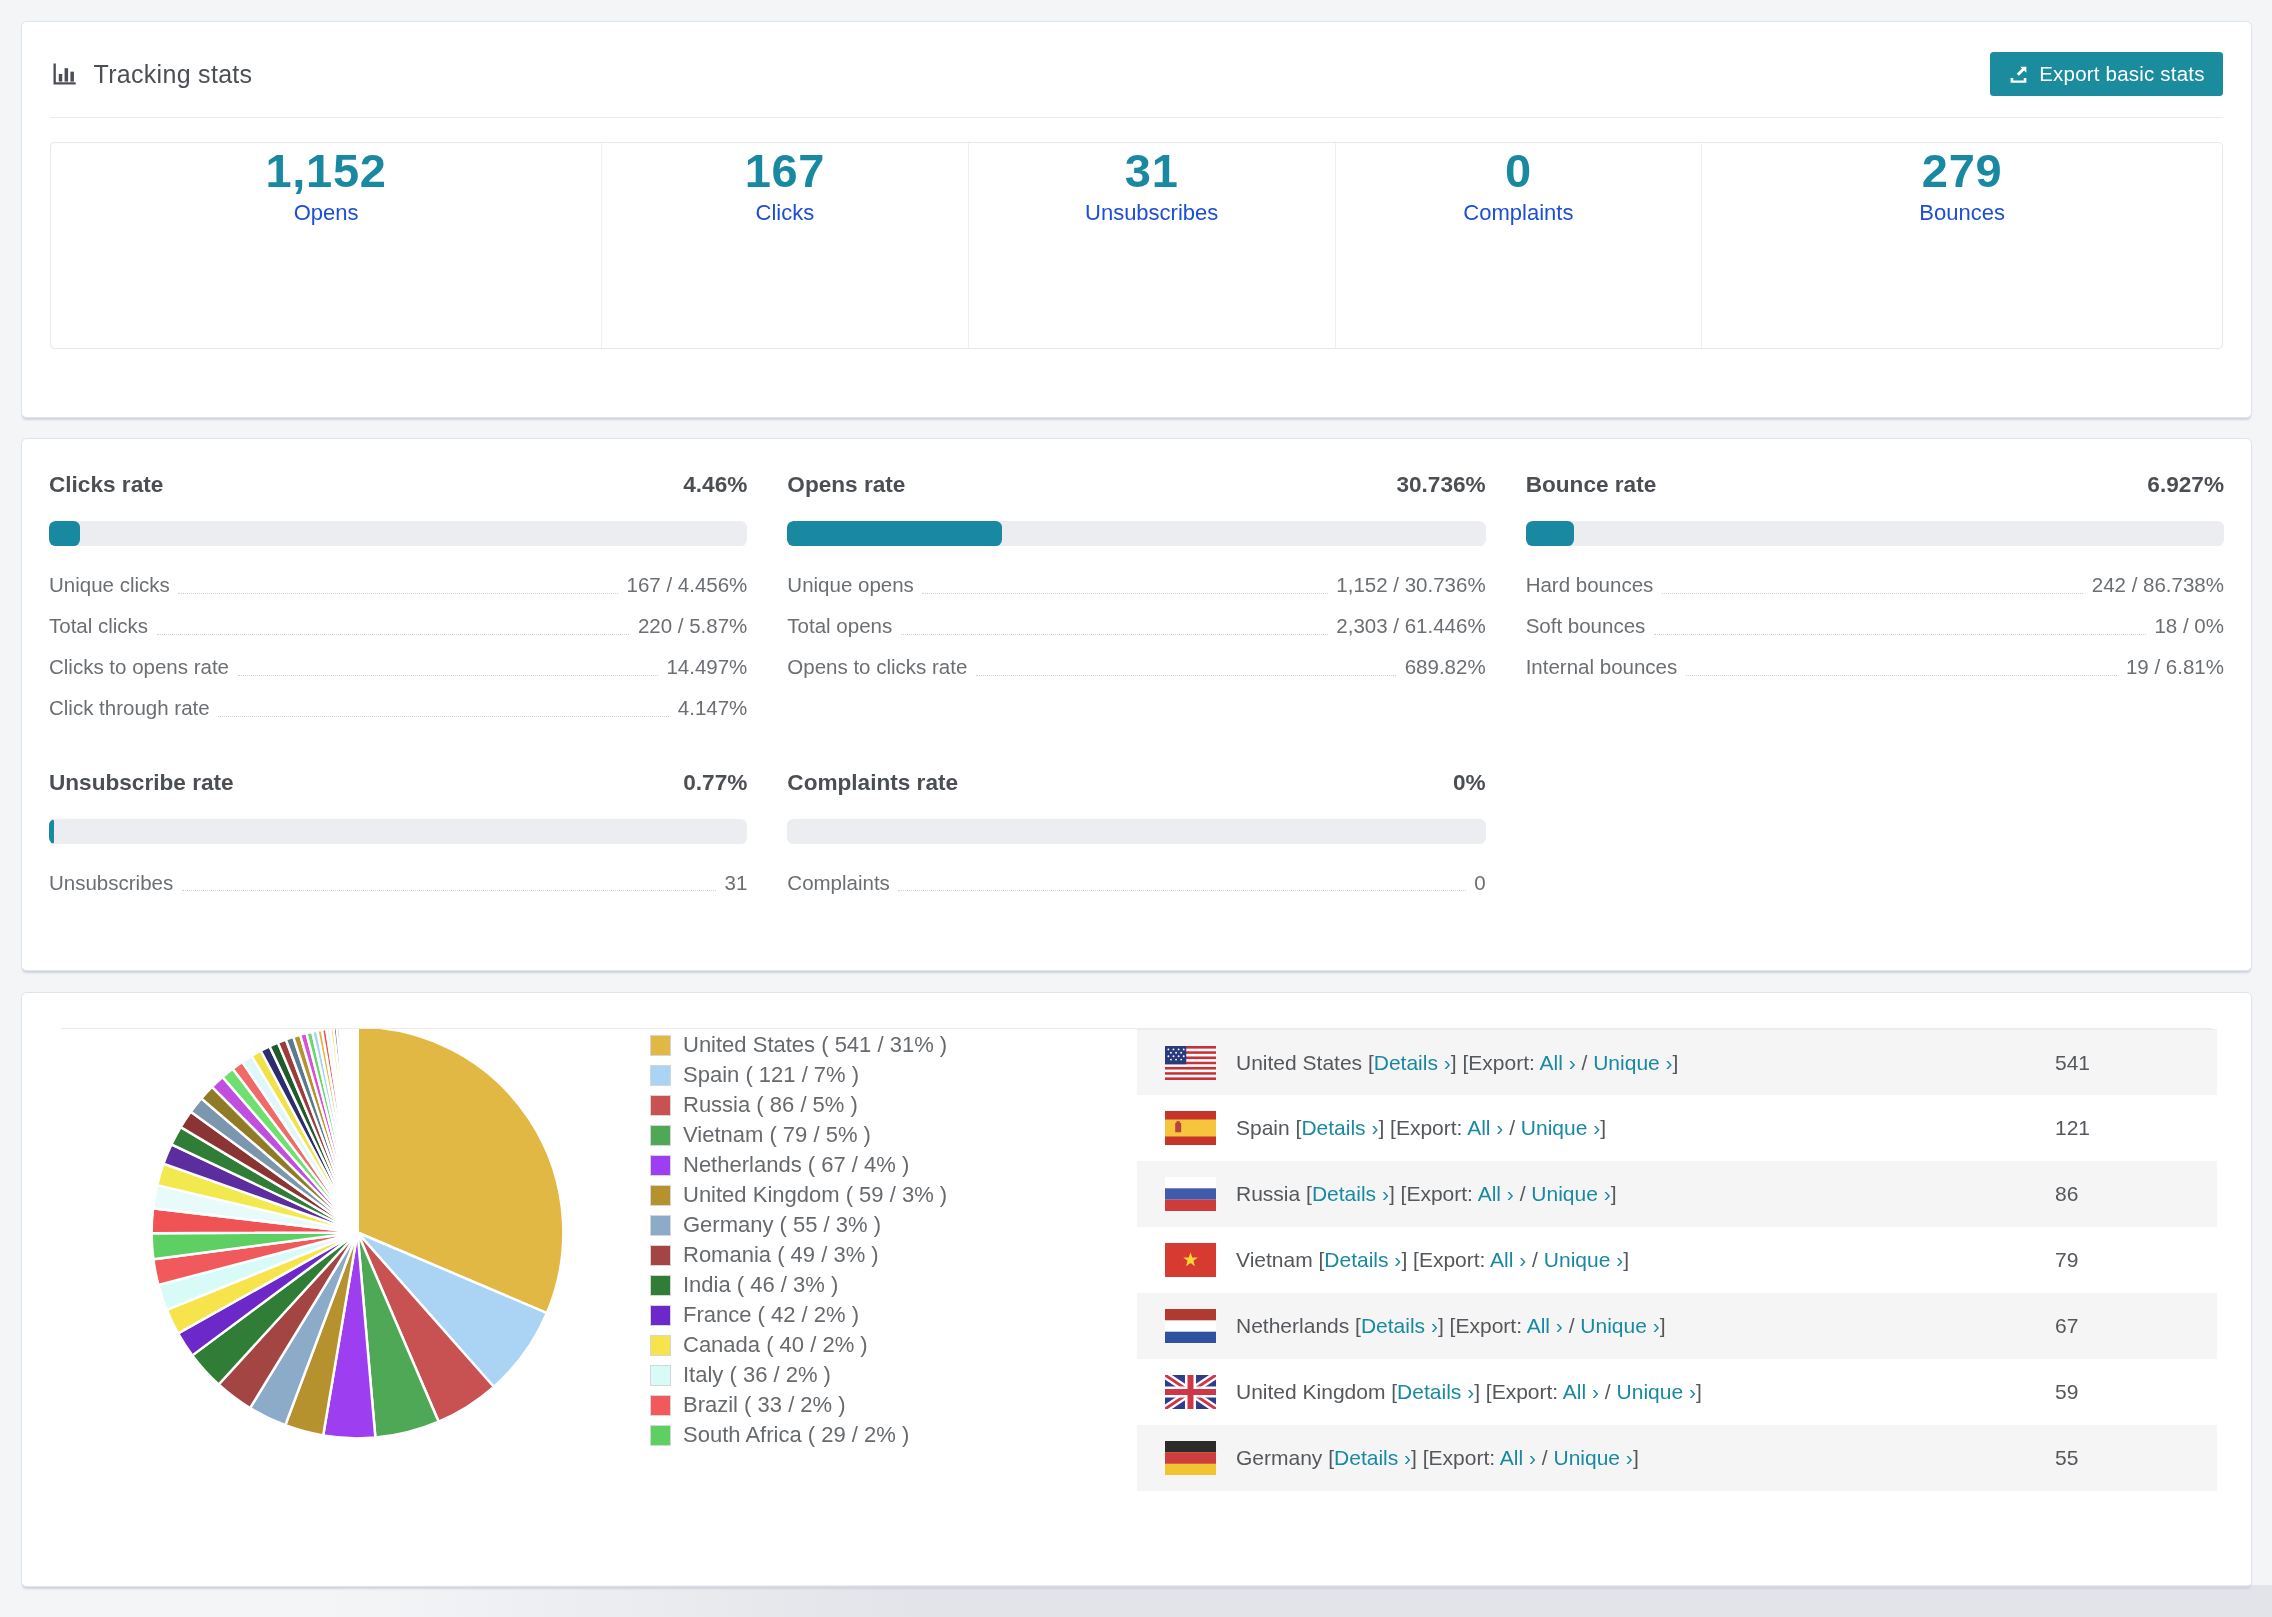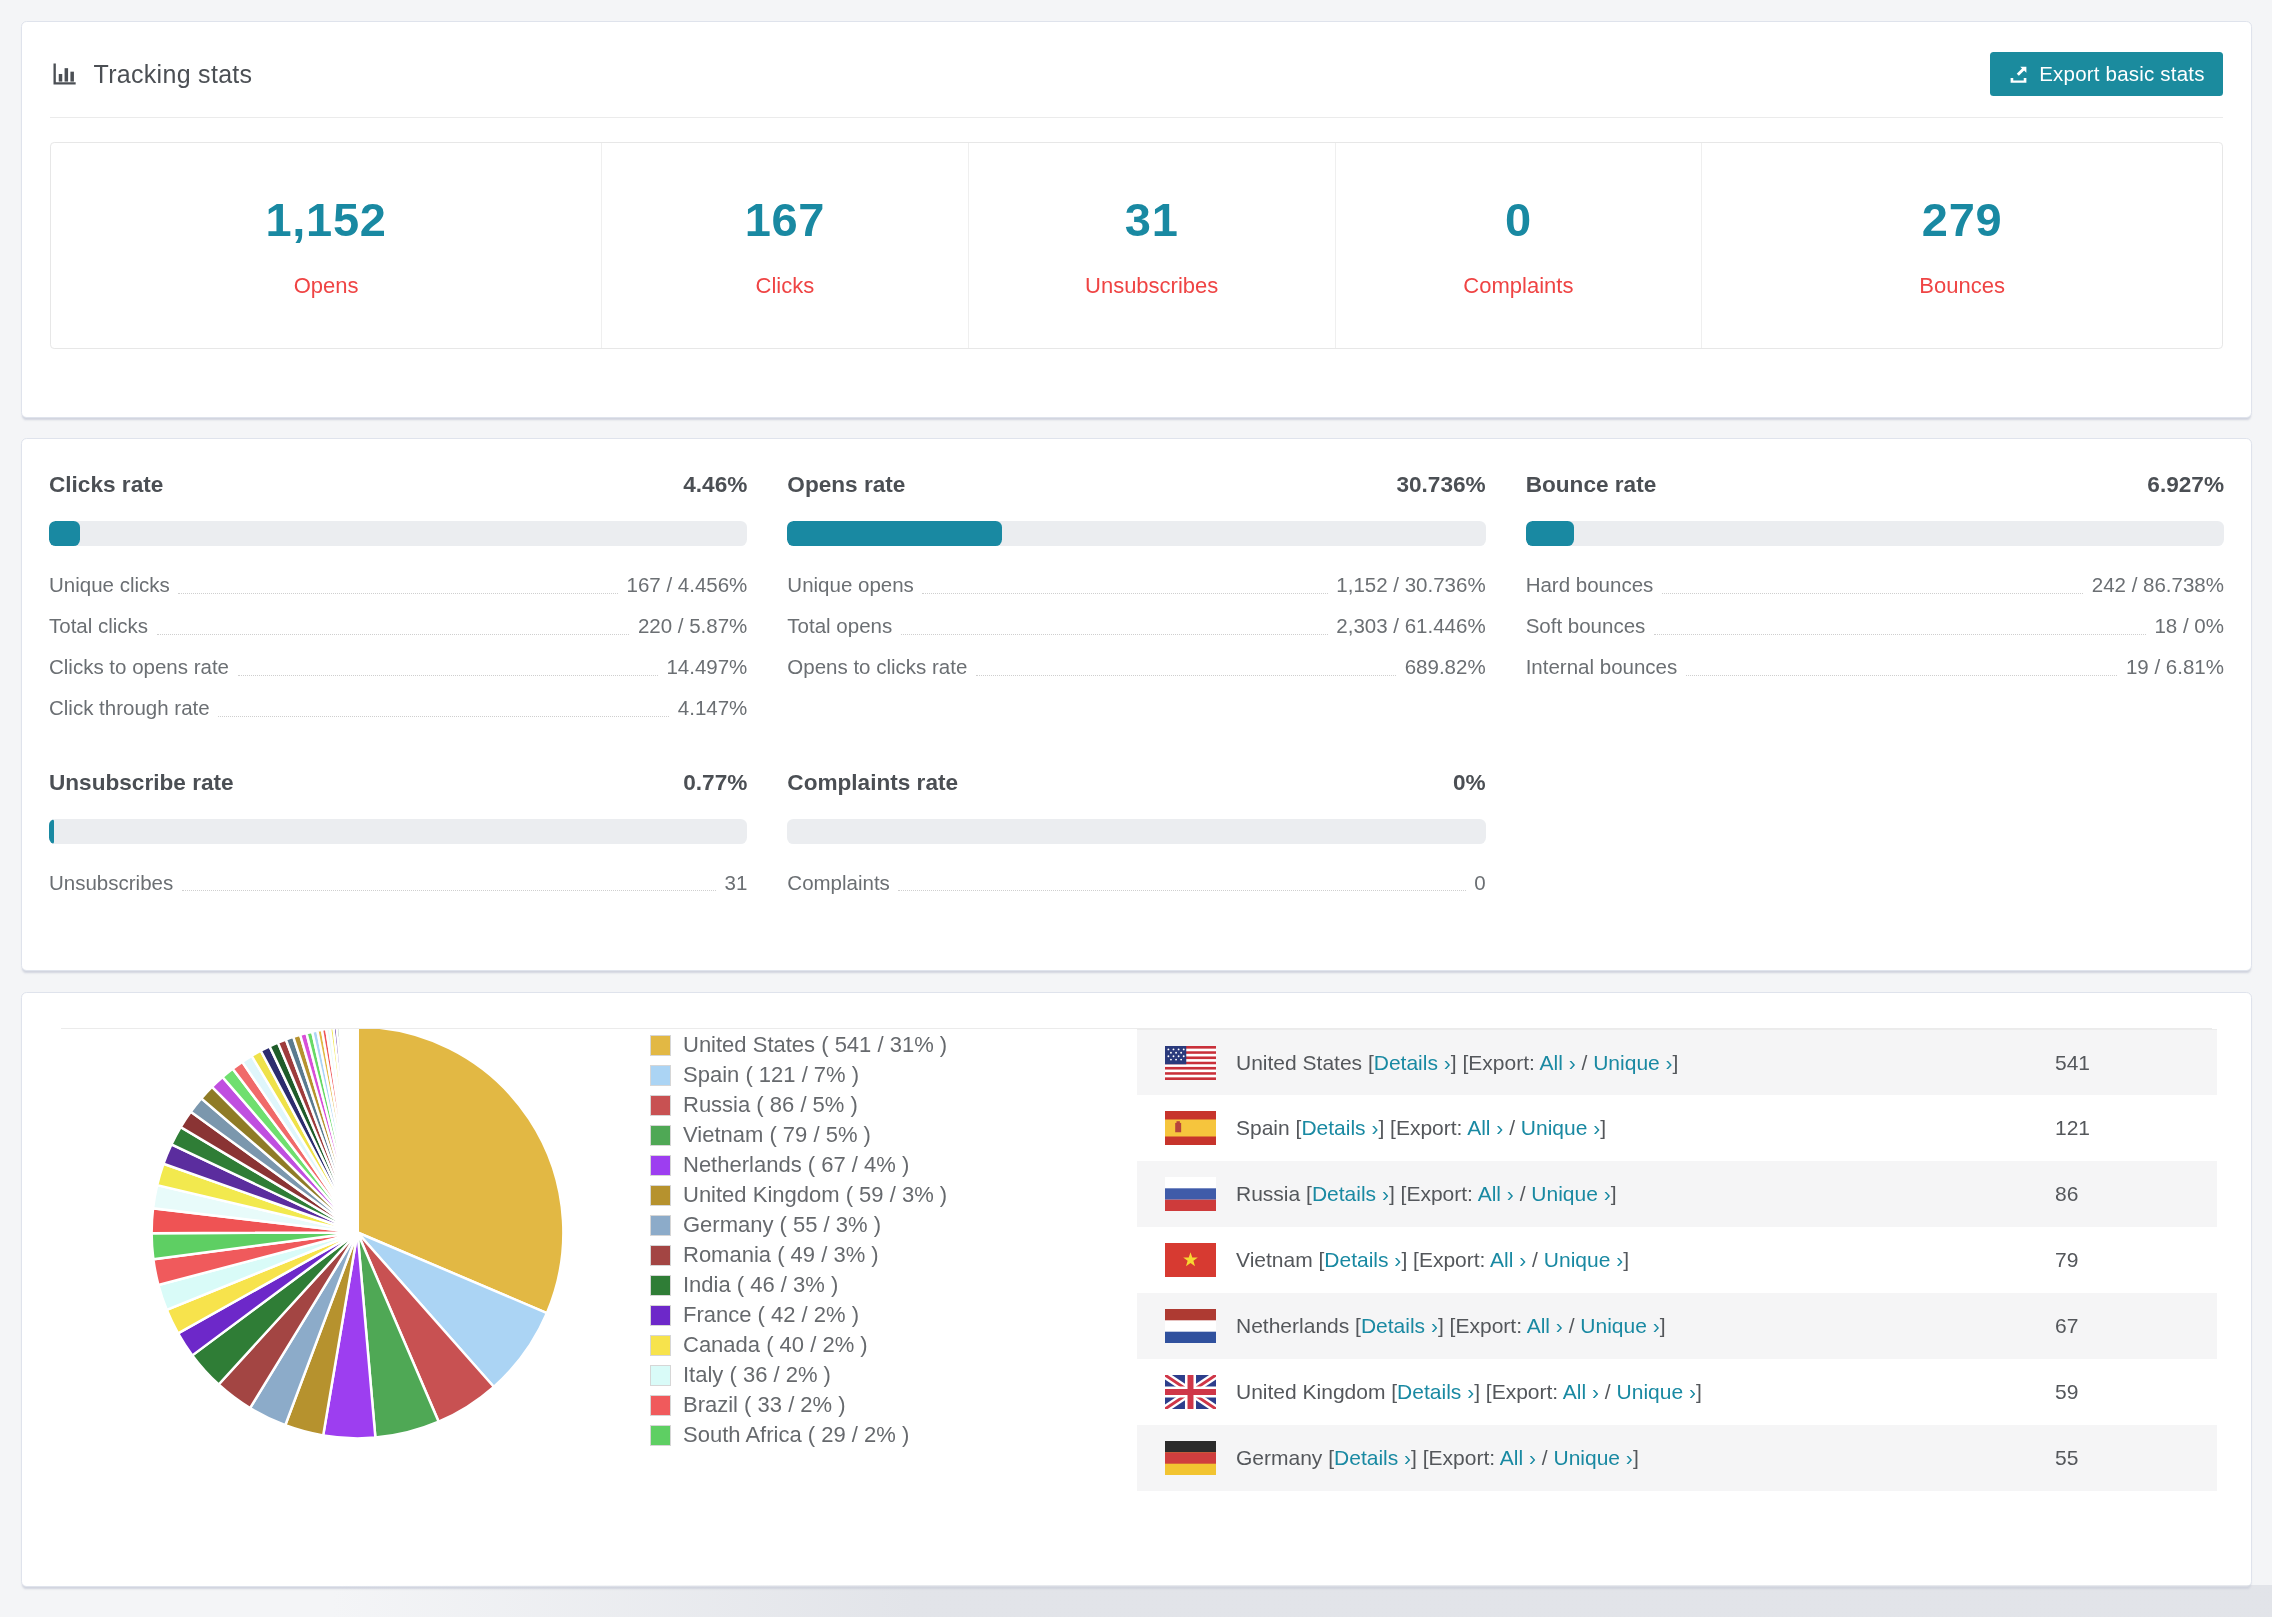--- a/index.html
+++ b/index.html
@@ -26,24 +26,24 @@
   .btn-export{
     display:flex;align-items:center;gap:10px;background:#1b8b9e;color:#fff;
     border:none;border-radius:3.5px;height:44px;padding:0 18.4px;font-size:20.5px;
     font-family:inherit;cursor:pointer;letter-spacing:0.2px;
   }
 
   .summary-box{
     margin:24px 28px 0;border:0.7px solid #e7e7e7;border-radius:4.2px;height:205px;
     display:grid;grid-template-columns:1.5fr 1fr 1fr 1fr 1.42fr;
   }
-  .sum-cell{display:flex;flex-direction:column;align-items:center;justify-content:center;border-left:0.7px solid #efefef;}
+  .sum-cell{display:flex;flex-direction:column;align-items:center;justify-content:flex-start;border-left:0.7px solid #efefef;}
   .sum-cell:first-child{border-left:none;}
   .sum-value{font-size:47px;font-weight:700;color:#1989a2;letter-spacing:0.7px;}
-  .sum-label{font-size:22px;color:#ef4444;margin-top:26px;}
+  .sum-label{font-size:22px;color:#1d4ed8;margin-top:2px;}
 
   .rates-grid{display:grid;grid-template-columns:1fr 1fr 1fr;column-gap:40px;}
   .rates-grid.bottom{margin-top:38px;}
   .rate-head{display:flex;justify-content:space-between;align-items:baseline;line-height:31px;}
   .rate-title,.rate-value{font-size:22.6px;font-weight:700;color:#4b4f54;}
   .bar{margin-top:21px;height:25.4px;background:#ebedf0;border-radius:6.4px;overflow:hidden;}
   .bar-fill{height:100%;background:#1989a2;border-radius:6.4px;}
   .rate-rows{margin-top:18.4px;}
   .rrow{display:flex;align-items:center;height:41px;font-size:20.5px;color:#6b6f73;}
   .rrow .leader{flex:1;border-bottom:1.4px dotted #cfcfcf;margin:15.5px 8.5px 0;}

